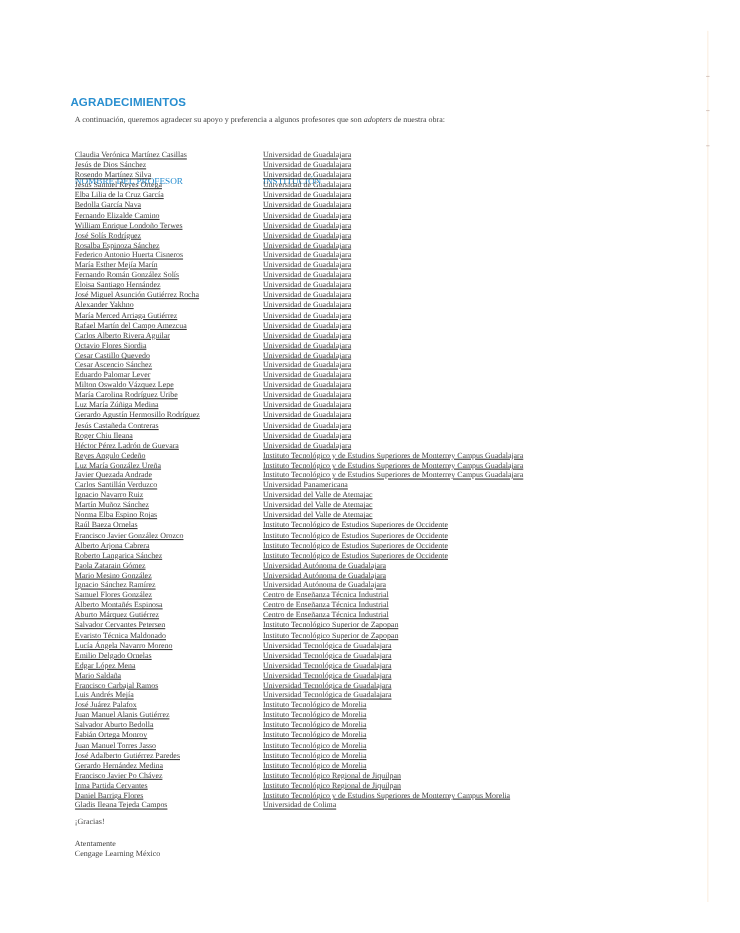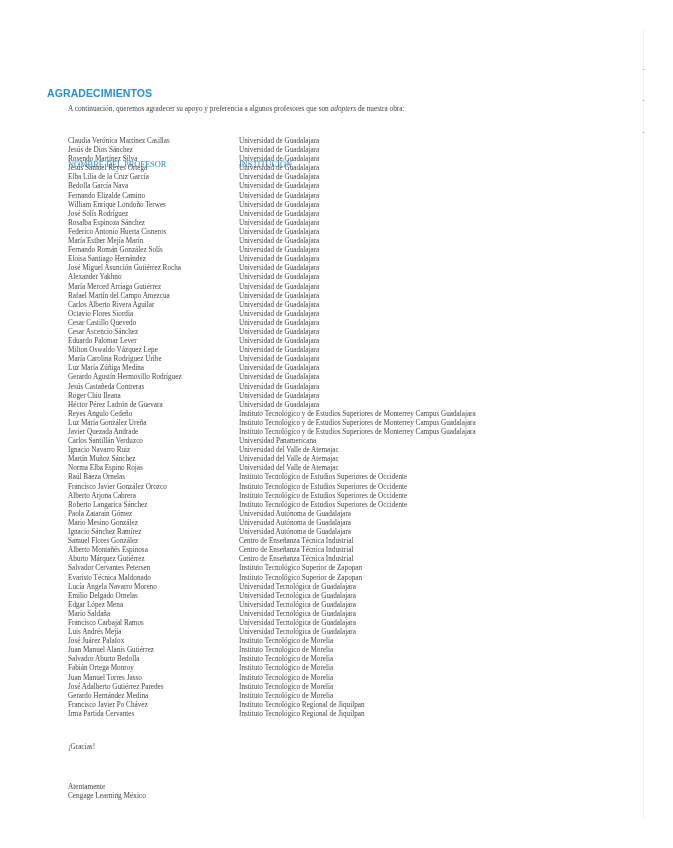--- a/index.html
+++ b/index.html
@@ -22,21 +22,21 @@
     }
     .edge-tick {
       position: absolute;
       left: 642px;
       width: 3px;
       height: 1px;
       background: #d8c8c0;
     }
     .heading {
       position: absolute;
-      left: 47px;
+      left: 64px;
       top: 87px;
       font-family: "Liberation Sans", "DejaVu Sans", sans-serif;
       font-weight: bold;
       font-size: 10.5px;
       letter-spacing: 0.1px;
       color: #2a8fd0;
       margin: 0;
     }
     .intro {
       position: absolute;
@@ -56,20 +56,21 @@
       white-space: nowrap;
       margin-top: 40px;
     }
     .col-header.name { left: 68px; }
     .col-header.inst { left: 239px; }
     .rows {
       position: absolute;
       left: 68px;
       top: 137px;
       width: 560px;
+      text-decoration: underline;
     }
     .row {
       display: flex;
       height: 9.1px;
       line-height: 9.1px;
       font-size: 7.2px;
       color: #444;
       white-space: nowrap;
     }
     .row .name { width: 171px; overflow: hidden; }
@@ -77,21 +78,21 @@
     .thanks {
       position: absolute;
       left: 68px;
       top: 742px;
       font-size: 7.3px;
       color: #444;
     }
     .closing {
       position: absolute;
       left: 68px;
-      top: 782px;
+      top: 762px;
       font-size: 7.3px;
       color: #444;
       line-height: 9.2px;
     }
   </style>
 </head>
 <body>
 
 <div class="page-edge"></div>
 <div class="edge-tick" style="top:69px"></div>
@@ -355,20 +356,28 @@
       <span class="inst">Instituto Tecnológico de Morelia</span>
     </div>
     <div class="row">
       <span class="name">Francisco Javier Po Chávez</span>
       <span class="inst">Instituto Tecnológico Regional de Jiquilpan</span>
     </div>
     <div class="row">
       <span class="name">Irma Partida Cervantes</span>
       <span class="inst">Instituto Tecnológico Regional de Jiquilpan</span>
     </div>
+    <div class="row">
+      <span class="name">Daniel Barriga Flores</span>
+      <span class="inst">Instituto Tecnológico y de Estudios Superiores de Monterrey Campus Morelia</span>
+    </div>
+    <div class="row">
+      <span class="name">Gladis Ileana Tejeda Campos</span>
+      <span class="inst">Universidad de Colima</span>
+    </div>
   </div>
 
 <div class="thanks">¡Gracias!</div>
 
 <div class="closing">
   <div>Atentamente</div>
   <div>Cengage Learning México</div>
 </div>
 
 </body></html>

